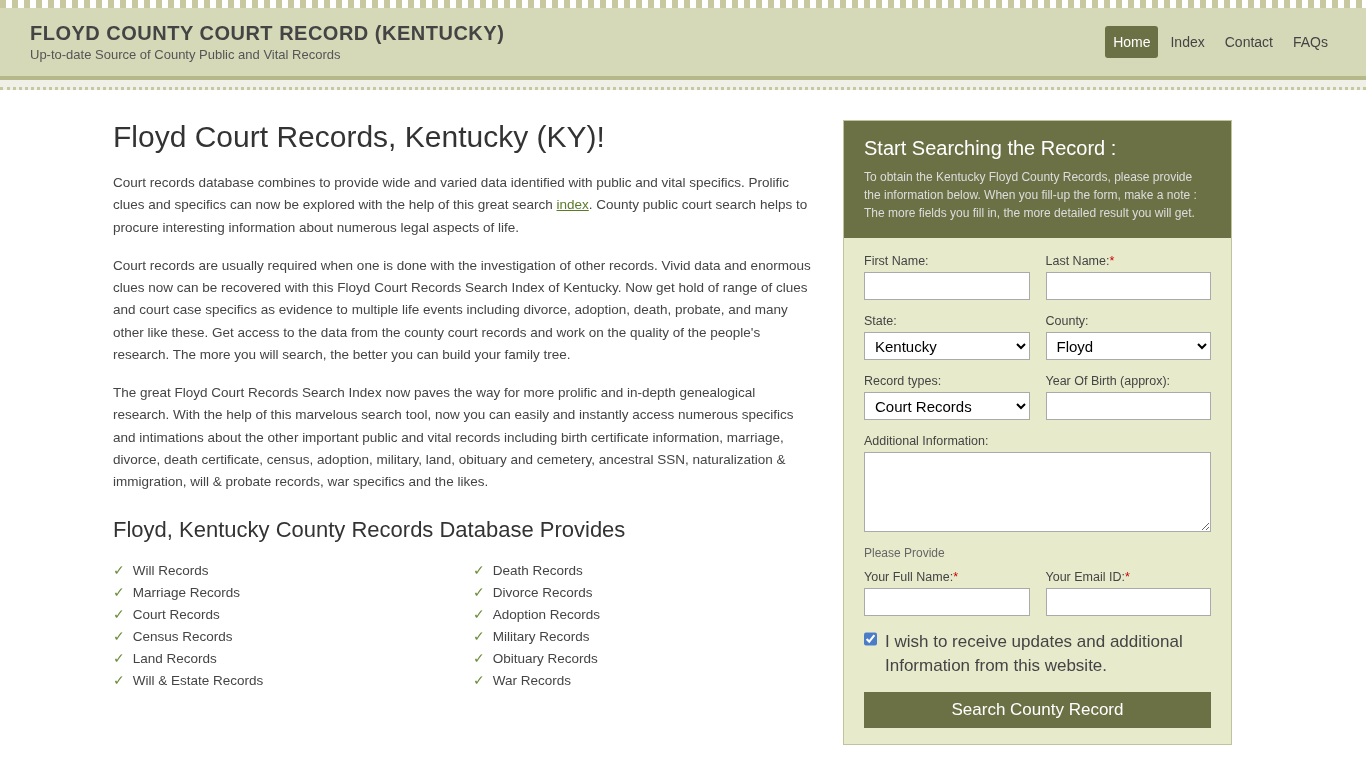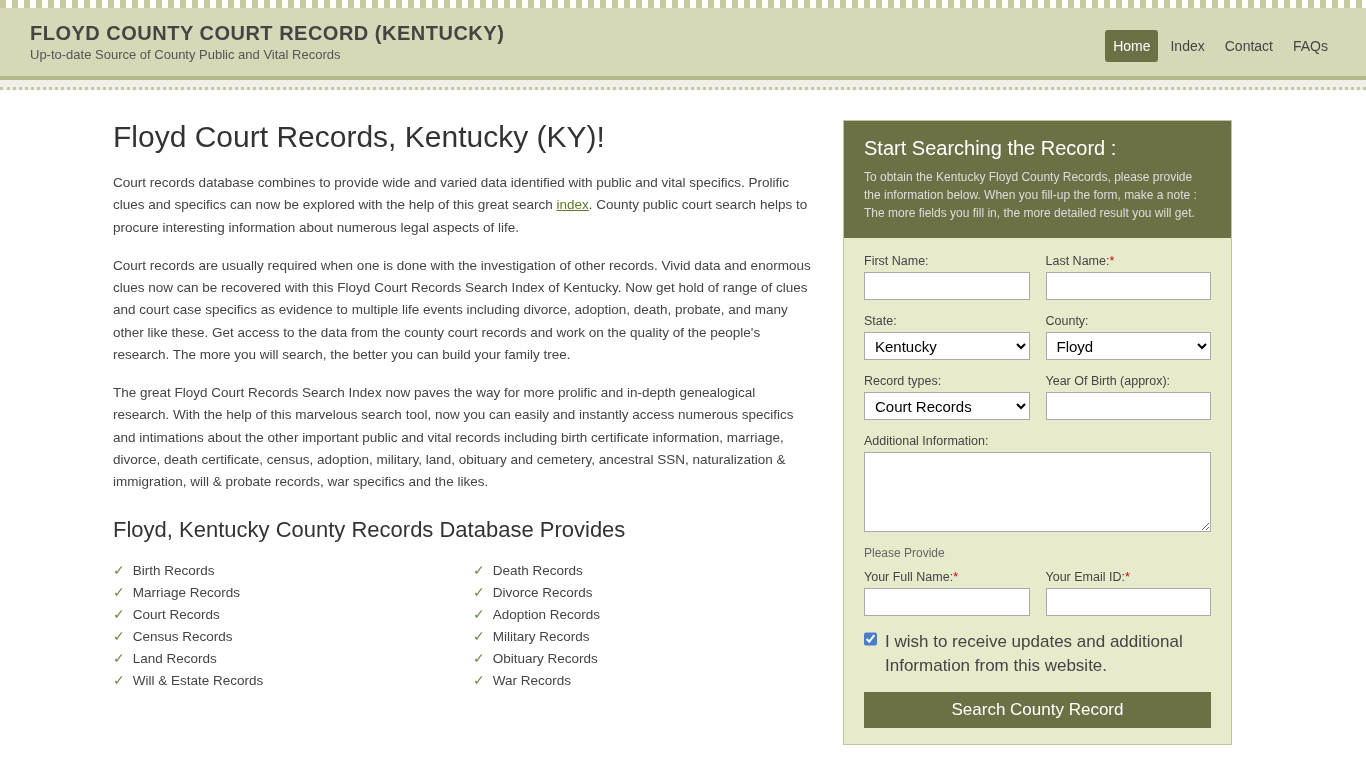--- a/index.html
+++ b/index.html
@@ -3,21 +3,21 @@
   <meta charset="utf-8">
   <style>
     * { box-sizing: border-box; margin: 0; padding: 0; }
     body { font-family: Georgia, 'Times New Roman', serif; background: #fff; font-size: 14px; color: #333; }
 
     
     .header {
       background: #d6d9b8;
       padding: 14px 30px;
       display: flex;
-      align-items: flex-end;
+      align-items: center;
       justify-content: space-between;
       border-bottom: 4px solid #b5b98a;
     }
     .header-left {}
     .site-title {
       font-size: 20px;
       font-weight: bold;
       color: #444;
       letter-spacing: 0.5px;
       font-family: Arial, sans-serif;
@@ -271,21 +271,21 @@
     <p class="intro-text">Court records are usually required when one is done with the investigation of other records. Vivid data and enormous clues now can be recovered with this Floyd Court Records Search Index of Kentucky. Now get hold of range of clues and court case specifics as evidence to multiple life events including divorce, adoption, death, probate, and many other like these. Get access to the data from the county court records and work on the quality of the people's research. The more you will search, the better you can build your family tree.</p>
     <p class="intro-text">The great Floyd Court Records Search Index now paves the way for more prolific and in-depth genealogical research. With the help of this marvelous search tool, now you can easily and instantly access numerous specifics and intimations about the other important public and vital records including birth certificate information, marriage, divorce, death certificate, census, adoption, military, land, obituary and cemetery, ancestral SSN, naturalization &amp; immigration, will &amp; probate records, war specifics and the likes.</p>
 
     <h2 class="section-title">Floyd, Kentucky County Records Database Provides</h2>
 
     <div class="records-grid">
 
       <div>
         <div class="record-item">
           <span class="check-icon">✓</span>
-          <span>Birth Records</span>
+          <span>Will Records</span>
         </div>
         <div class="record-item">
           <span class="check-icon">✓</span>
           <span>Marriage Records</span>
         </div>
         <div class="record-item">
           <span class="check-icon">✓</span>
           <span>Court Records</span>
         </div>
         <div class="record-item">

